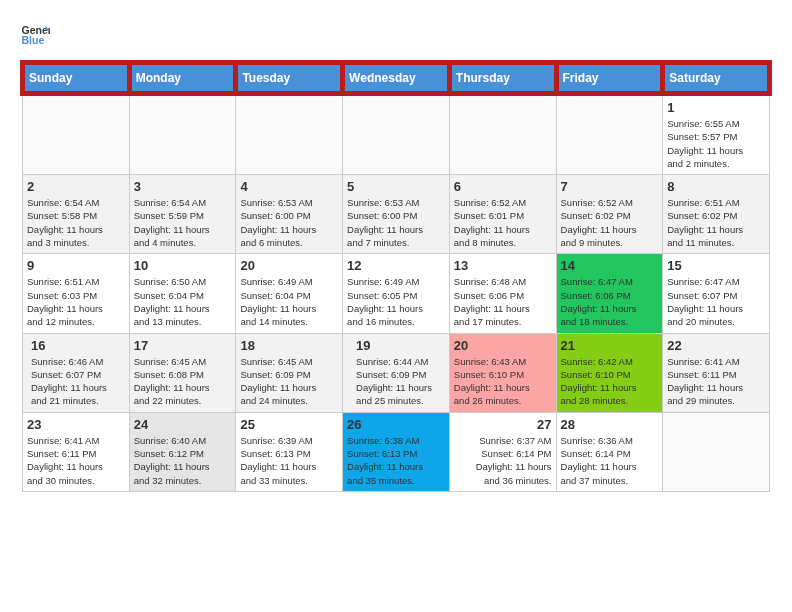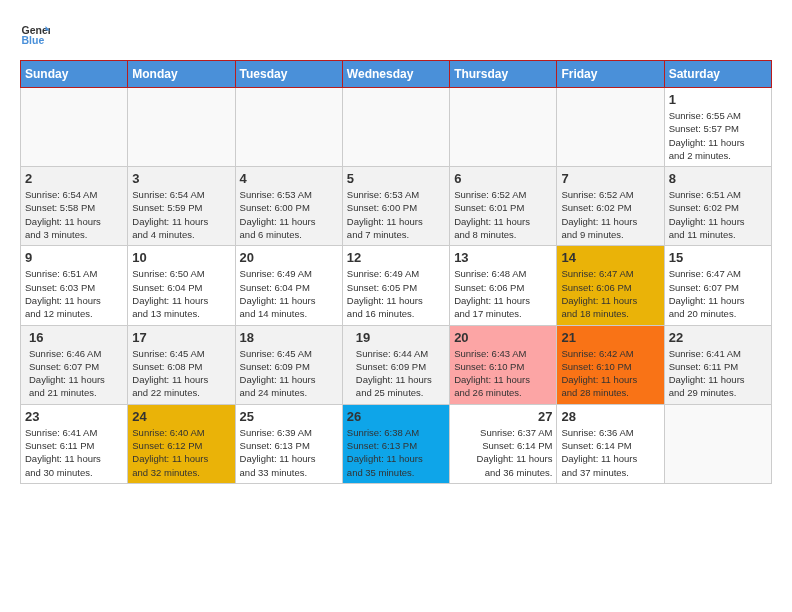--- a/index.html
+++ b/index.html
@@ -42,21 +42,21 @@
       border-collapse: collapse;
       border: 1px solid #ccc;
     }
     .calendar th {
       background: #4a90d9;
       color: #fff;
       font-size: 12px;
       font-weight: bold;
       padding: 6px 4px;
       text-align: left;
-      border: 1px solid #b91c1c;
+      border: 5px solid #b91c1c;
     }
     .calendar td {
       vertical-align: top;
       border: 1px solid #ccc;
       padding: 4px;
       width: 106px;
       min-height: 80px;
       font-size: 10px;
       color: #333;
       background: #fff;
@@ -214,21 +214,21 @@
 Daylight: 11 hours
 and 16 minutes.</div>
         </td>
         <td style="background: rgb(255, 255, 255);">
           <span class="day-number">13</span>
           <div class="day-info" style="white-space: pre-wrap;">Sunrise: 6:48 AM
 Sunset: 6:06 PM
 Daylight: 11 hours
 and 17 minutes.</div>
         </td>
-        <td style="background: #eab308;">
+        <td style="background: #22c55e;">
           <span class="day-number">14</span>
           <div class="day-info" style="white-space: pre-wrap;">Sunrise: 6:47 AM
 Sunset: 6:06 PM
 Daylight: 11 hours
 and 18 minutes.</div>
         </td>
         <td style="background: rgb(255, 255, 255);">
           <span class="day-number">15</span>
           <div class="day-info" style="white-space: pre-wrap;">Sunrise: 6:47 AM
 Sunset: 6:07 PM
@@ -265,21 +265,21 @@
 Daylight: 11 hours
 and 25 minutes.</div>
         </td>
         <td style="background: #fca5a5;">
           <span class="day-number">20</span>
           <div class="day-info" style="white-space: pre-wrap;">Sunrise: 6:43 AM
 Sunset: 6:10 PM
 Daylight: 11 hours
 and 26 minutes.</div>
         </td>
-        <td style="background: #f97316;">
+        <td style="background: #84cc16;">
           <span class="day-number">21</span>
           <div class="day-info" style="white-space: pre-wrap;">Sunrise: 6:42 AM
 Sunset: 6:10 PM
 Daylight: 11 hours
 and 28 minutes.</div>
         </td>
         <td style="background: rgb(242, 242, 242);">
           <span class="day-number">22</span>
           <div class="day-info" style="white-space: pre-wrap;">Sunrise: 6:41 AM
 Sunset: 6:11 PM
@@ -288,21 +288,21 @@
         </td>
       </tr>
       <tr>
         <td style="background: rgb(255, 255, 255);">
           <span class="day-number">23</span>
           <div class="day-info" style="white-space: pre-wrap;">Sunrise: 6:41 AM
 Sunset: 6:11 PM
 Daylight: 11 hours
 and 30 minutes.</div>
         </td>
-        <td style="background: #eab308;">
+        <td style="background: #e5e5e5;">
           <span class="day-number">24</span>
           <div class="day-info" style="white-space: pre-wrap;">Sunrise: 6:40 AM
 Sunset: 6:12 PM
 Daylight: 11 hours
 and 32 minutes.</div>
         </td>
         <td style="background: rgb(255, 255, 255);">
           <span class="day-number">25</span>
           <div class="day-info" style="white-space: pre-wrap;">Sunrise: 6:39 AM
 Sunset: 6:13 PM

